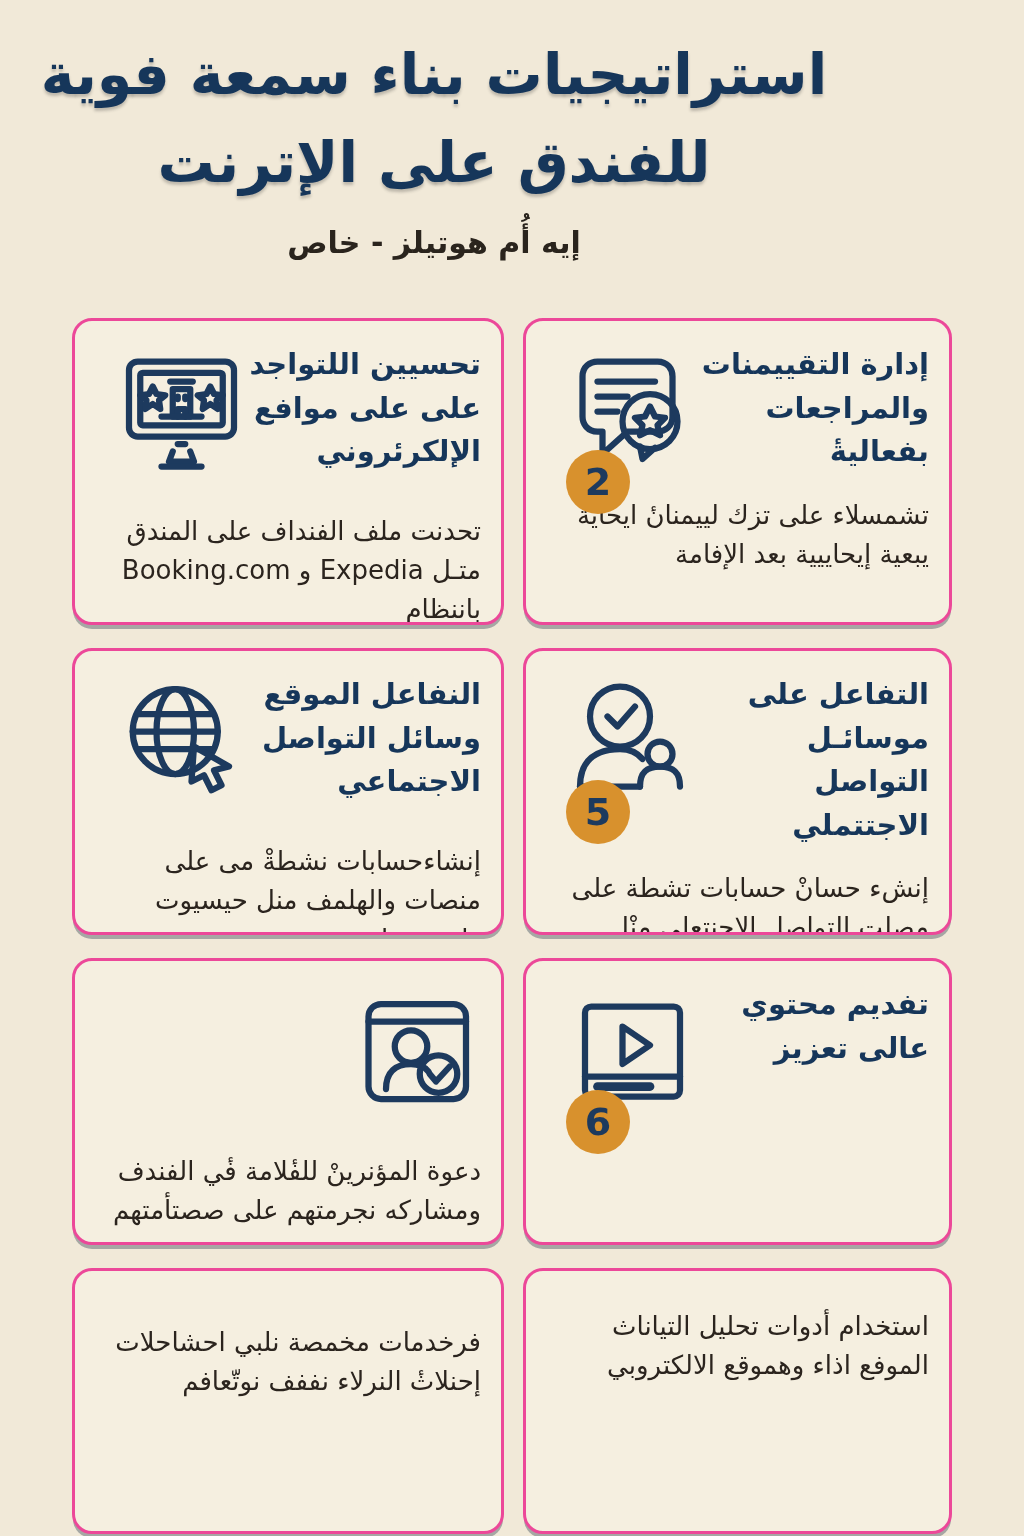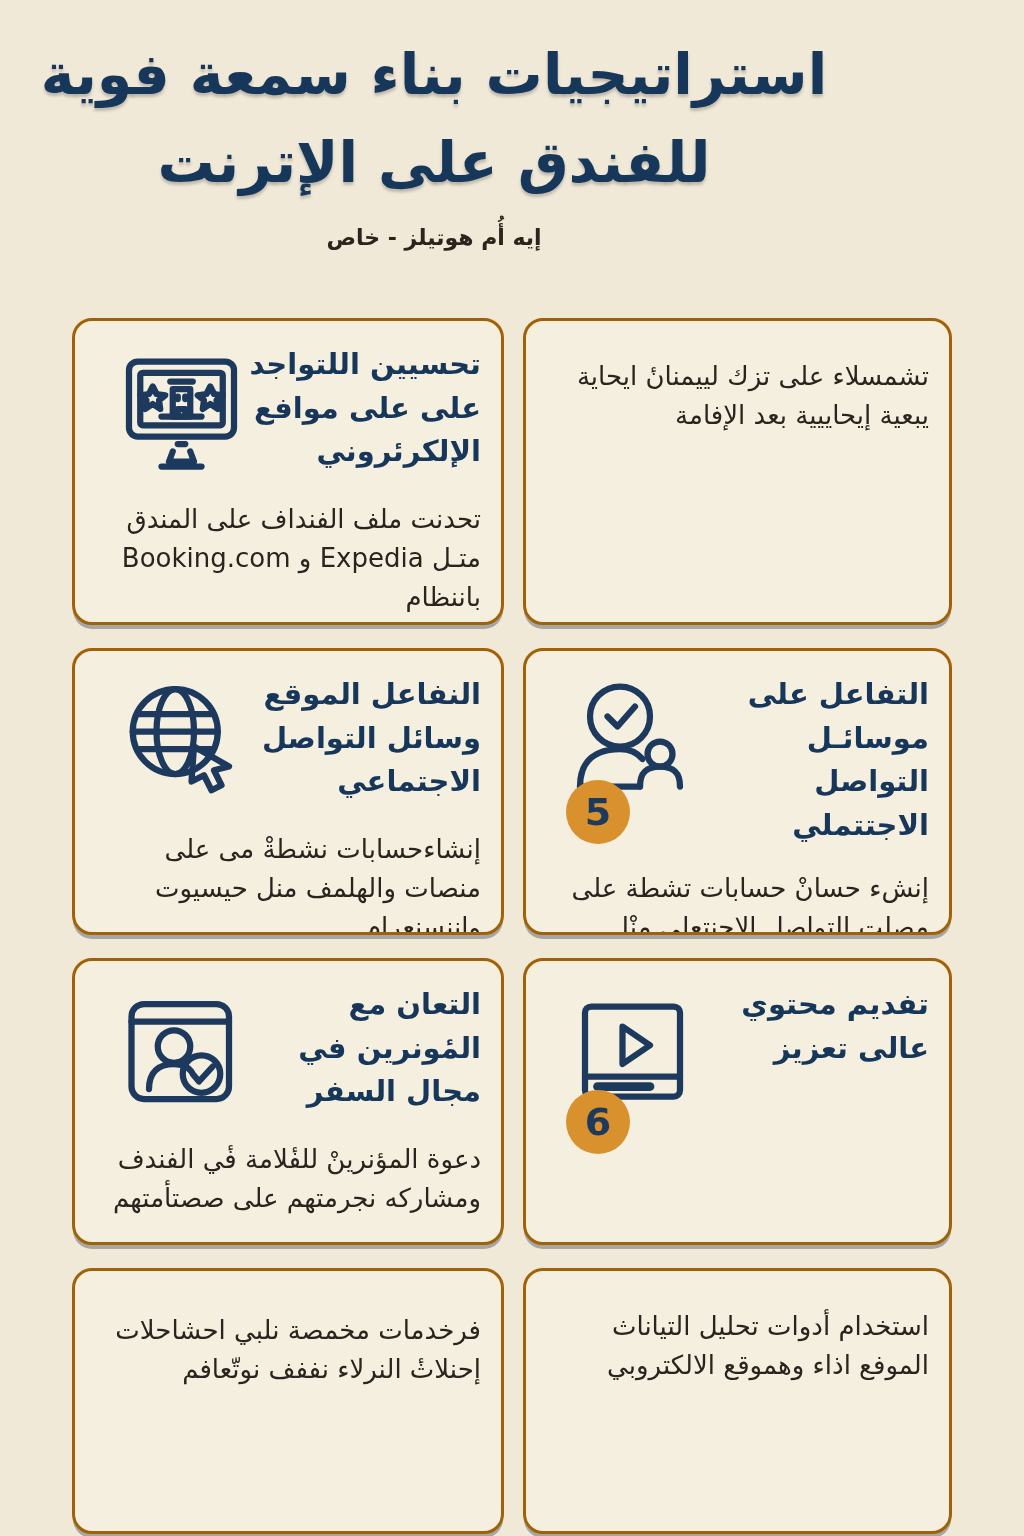--- a/index.html
+++ b/index.html
@@ -17,37 +17,37 @@
     color:#16365a;
     font-size:57px;
     font-weight:700;
     line-height:1.55;
     margin:0 20px;
     text-shadow:0 3px 3px rgba(40,40,40,0.25);
   }
   .subtitle{
     direction:rtl;
     color:#2a241d;
-    font-size:22px;
+    font-size:30px;
     font-weight:700;
     margin-top:18px;
   }
   .grid{
     position:absolute;
     left:72px;right:72px;top:318px;
     display:grid;
     grid-template-columns:432px 429px;
     grid-template-rows:307px 287px 287px 266px;
     column-gap:19px;
     row-gap:23px;
   }
   .card{
     direction:rtl;
     background:#f5efe0;
-    border:3px solid #a16207;
+    border:3px solid #ec4899;
     border-radius:20px;
     box-shadow:0 5px 0 -1px rgba(25,45,70,0.35);
     padding:14px 20px 10px 20px;
     position:relative;
     box-sizing:border-box;
     overflow:hidden;
   }
   .card-head{
     display:flex;
     align-items:flex-start;
@@ -82,21 +82,21 @@
   }
   .card.col-right .badge{ top:115px; left:6px; }
   .card-desc{
     color:#2b241e;
     font-size:26px;
     font-weight:500;
     line-height:1.5;
     text-align:right;
     margin-top:22px;
   }
-  .card.col-left .card-desc{margin-top:26px;}
+  .card.col-left .card-desc{margin-top:38px;}
   
   .ico{stroke:#1d3a5e;fill:none;stroke-width:5;stroke-linecap:round;stroke-linejoin:round;}
   .ico-thick{stroke:#1d3a5e;fill:none;stroke-width:7;stroke-linecap:round;stroke-linejoin:round;}
 </style>
 </head>
 <body>
 
 <div class="page">
 
   <div class="header">
@@ -125,20 +125,35 @@
             <path class="ico" d="M43 82 L40 90 L60 90 L57 82"></path>
             <line class="ico" x1="34" y1="94" x2="66" y2="94"></line>
           </svg>
 
         </div>
       </div>
       <div class="card-desc">تحدنت ملف الفنداف على المندق متـل Expedia و Booking.com باننظام</div>
     </div>
 
     <div class="card col-right">
+      <div class="card-head">
+        <div class="card-title">إدارة التقييمنات والمراجعات بفعاليةٔ</div>
+        <div class="icon-wrap">
+          <svg viewBox="0 0 100 100">
+            <path class="ico" d="M22 66 C14 66 10 60 10 54 V22 C10 14 16 10 22 10 H70 C78 10 82 16 82 22 V54 C82 62 76 66 70 66 H46 L26 84 V66 Z"></path>
+            <line class="ico" x1="22" y1="26" x2="68" y2="26"></line>
+            <line class="ico" x1="22" y1="38" x2="46" y2="38"></line>
+            <line class="ico" x1="22" y1="50" x2="38" y2="50"></line>
+            <circle class="ico" cx="64" cy="58" r="22" fill="#f5efe0"></circle>
+            <path class="ico" d="M56 78 L58 88 L68 79"></path>
+            <polygon class="ico" points="64,46 68,54 76,55 70,61 72,69 64,65 56,69 58,61 52,55 60,54"></polygon>
+          </svg>
+          <div class="badge">2</div>
+        </div>
+      </div>
       <div class="card-desc">تشمسلاء على تزك لييمنانٔ ايحاية يبعية إيحاييية بعد الإفامة</div>
     </div>
 
     <div class="card col-left">
       <div class="card-head">
         <div class="card-title">النفاعل الموقع وسائل التواصل الاجتماعي</div>
         <div class="icon-wrap">
           <svg viewBox="0 0 100 100">
             <circle class="ico" cx="45" cy="42" r="34"></circle>
             <ellipse class="ico" cx="45" cy="42" rx="15" ry="34"></ellipse>
@@ -166,21 +181,20 @@
             <line class="ico" x1="8" y1="86" x2="56" y2="86"></line>
           </svg>
           <div class="badge">5</div>
         </div>
       </div>
       <div class="card-desc">إنشء حسانْ حسابات تشطة على مصلت التواصل الإجنتعلي منْل وفسحرام</div>
     </div>
 
     <div class="card col-left">
       <div class="card-head">
-        <div class="card-title">التعان مع المٔونرين في مجال السفر</div>
         <div class="icon-wrap">
           <svg viewBox="0 0 100 100">
             <rect class="ico" x="10" y="12" width="78" height="76" rx="10"></rect>
             <line class="ico" x1="10" y1="26" x2="88" y2="26"></line>
             <circle class="ico" cx="44" cy="46" r="13"></circle>
             <path class="ico" d="M24 80 C24 66 32 60 44 60 C50 60 55 62 58 66"></path>
             <circle class="ico" cx="66" cy="68" r="15" fill="#f5efe0"></circle>
             <path class="ico" d="M59 68 l5 6 l11 -12"></path>
           </svg>
 

